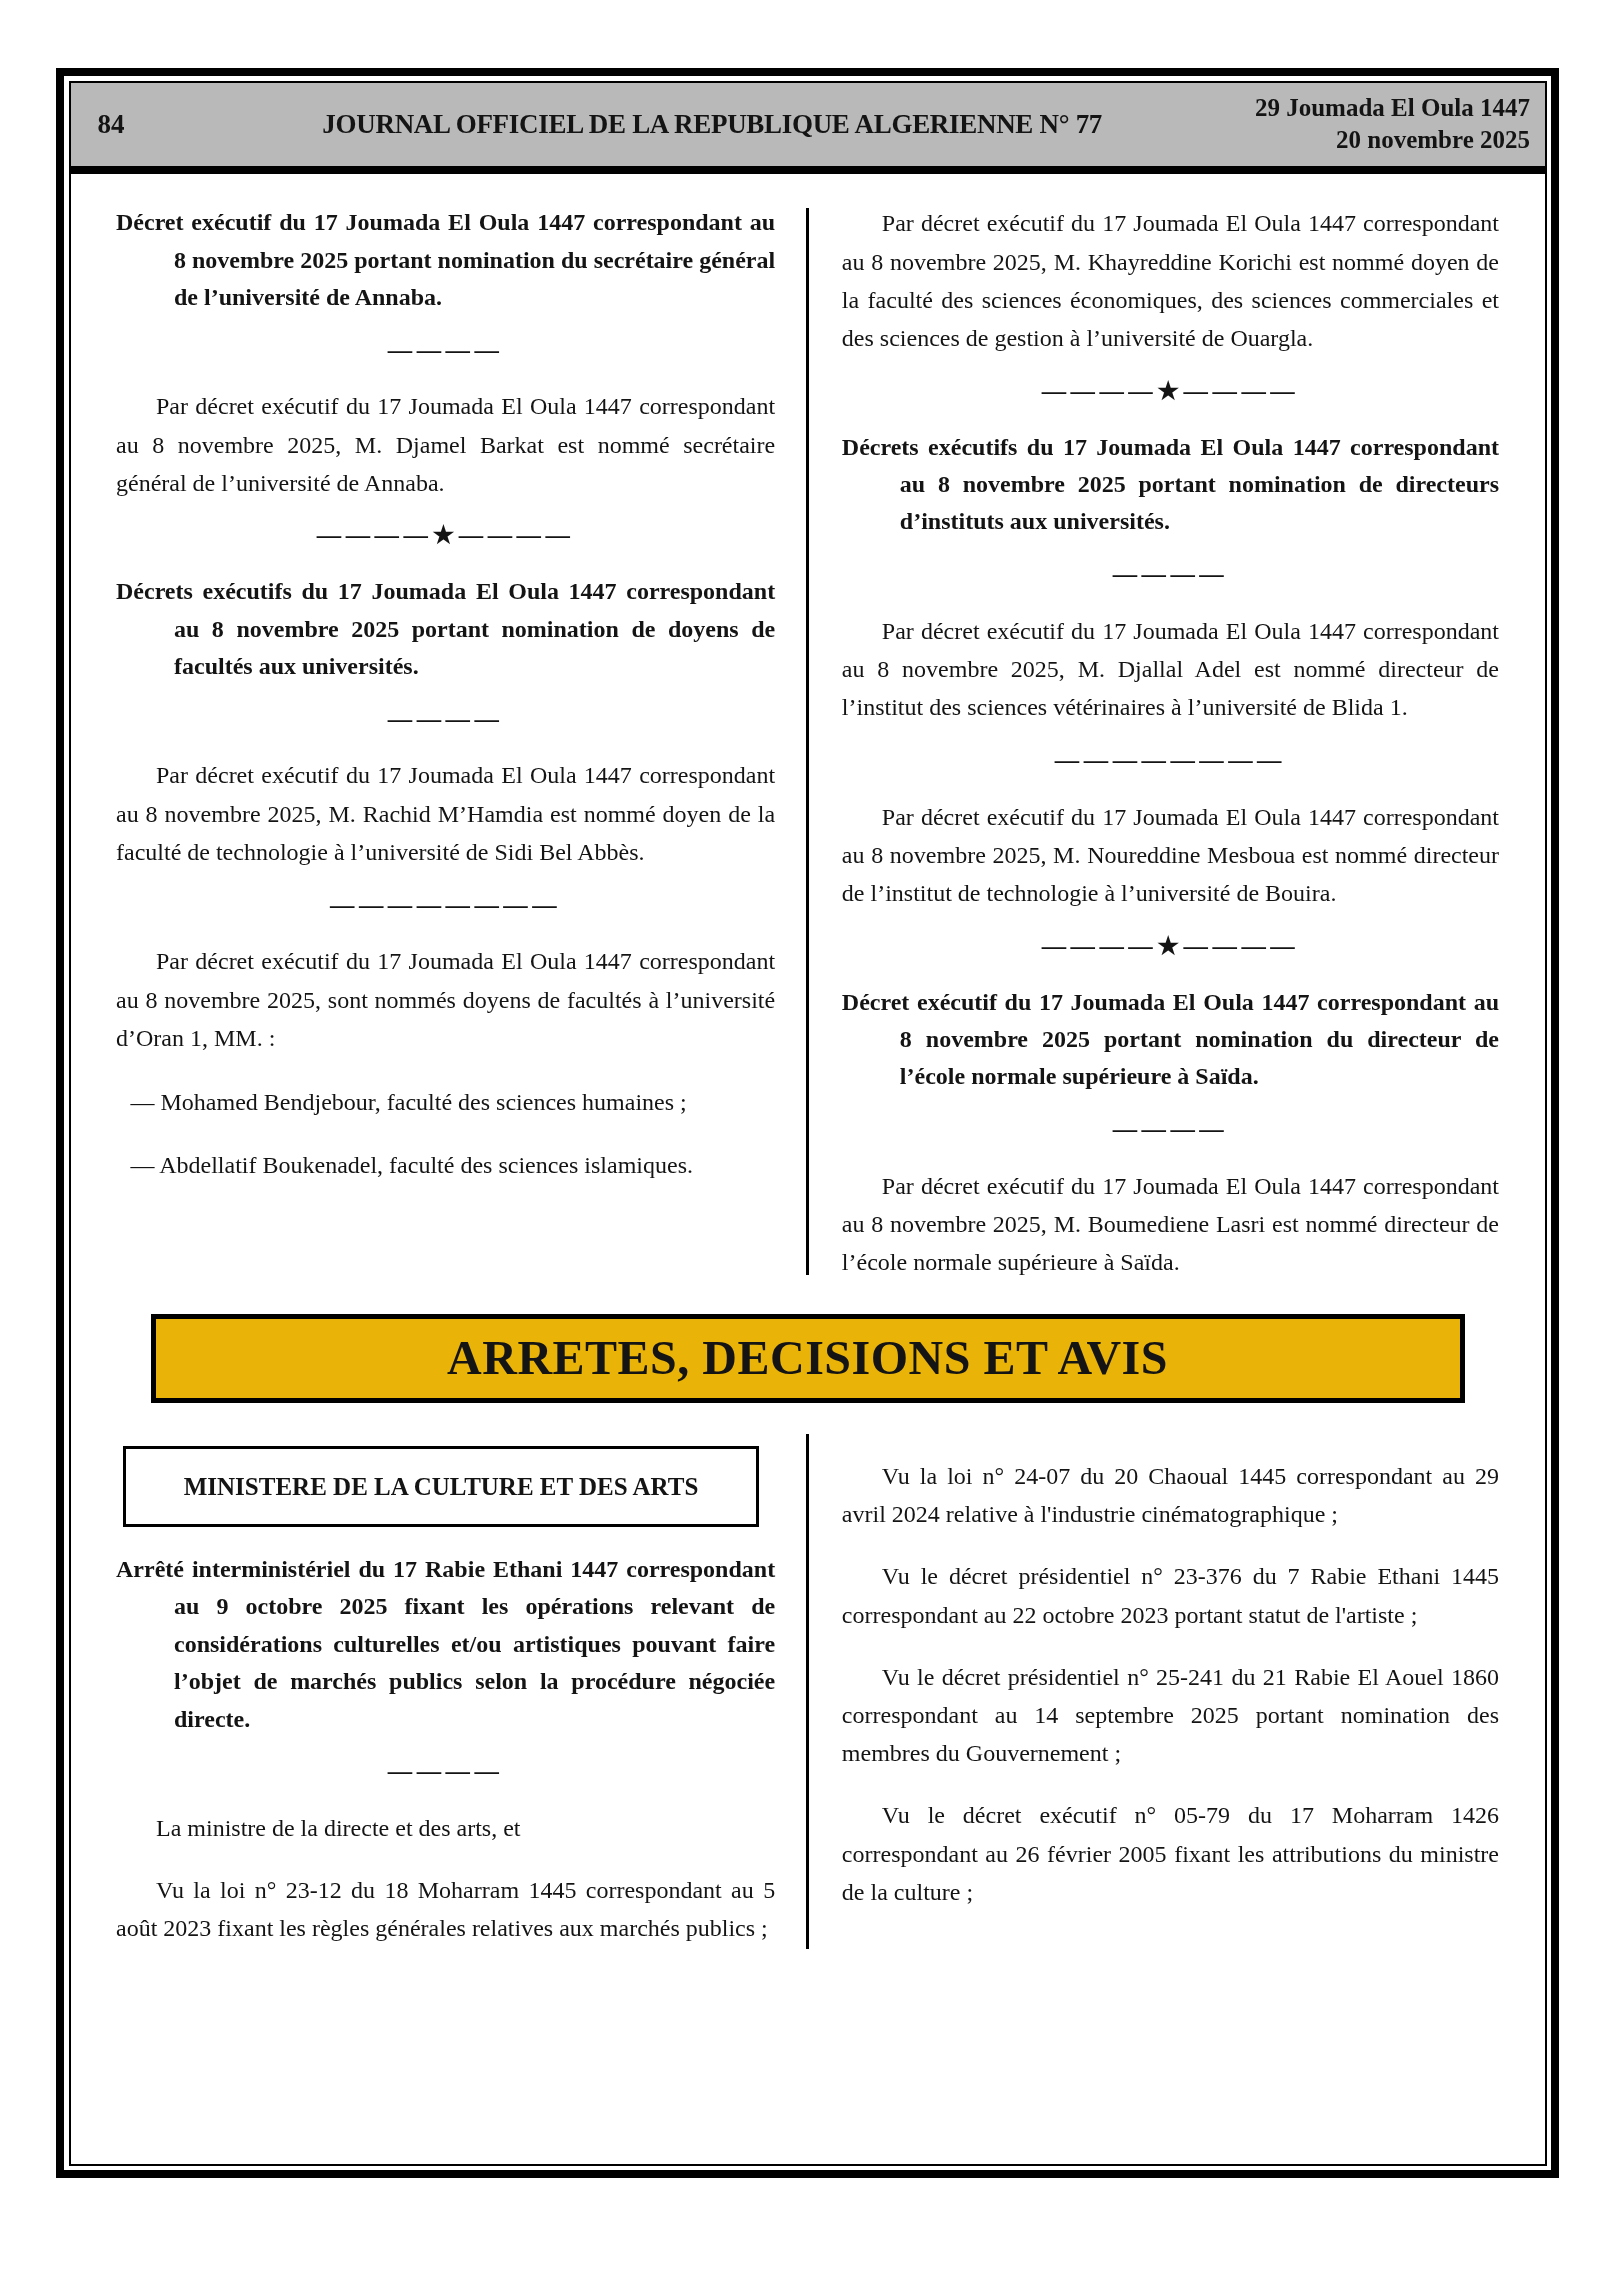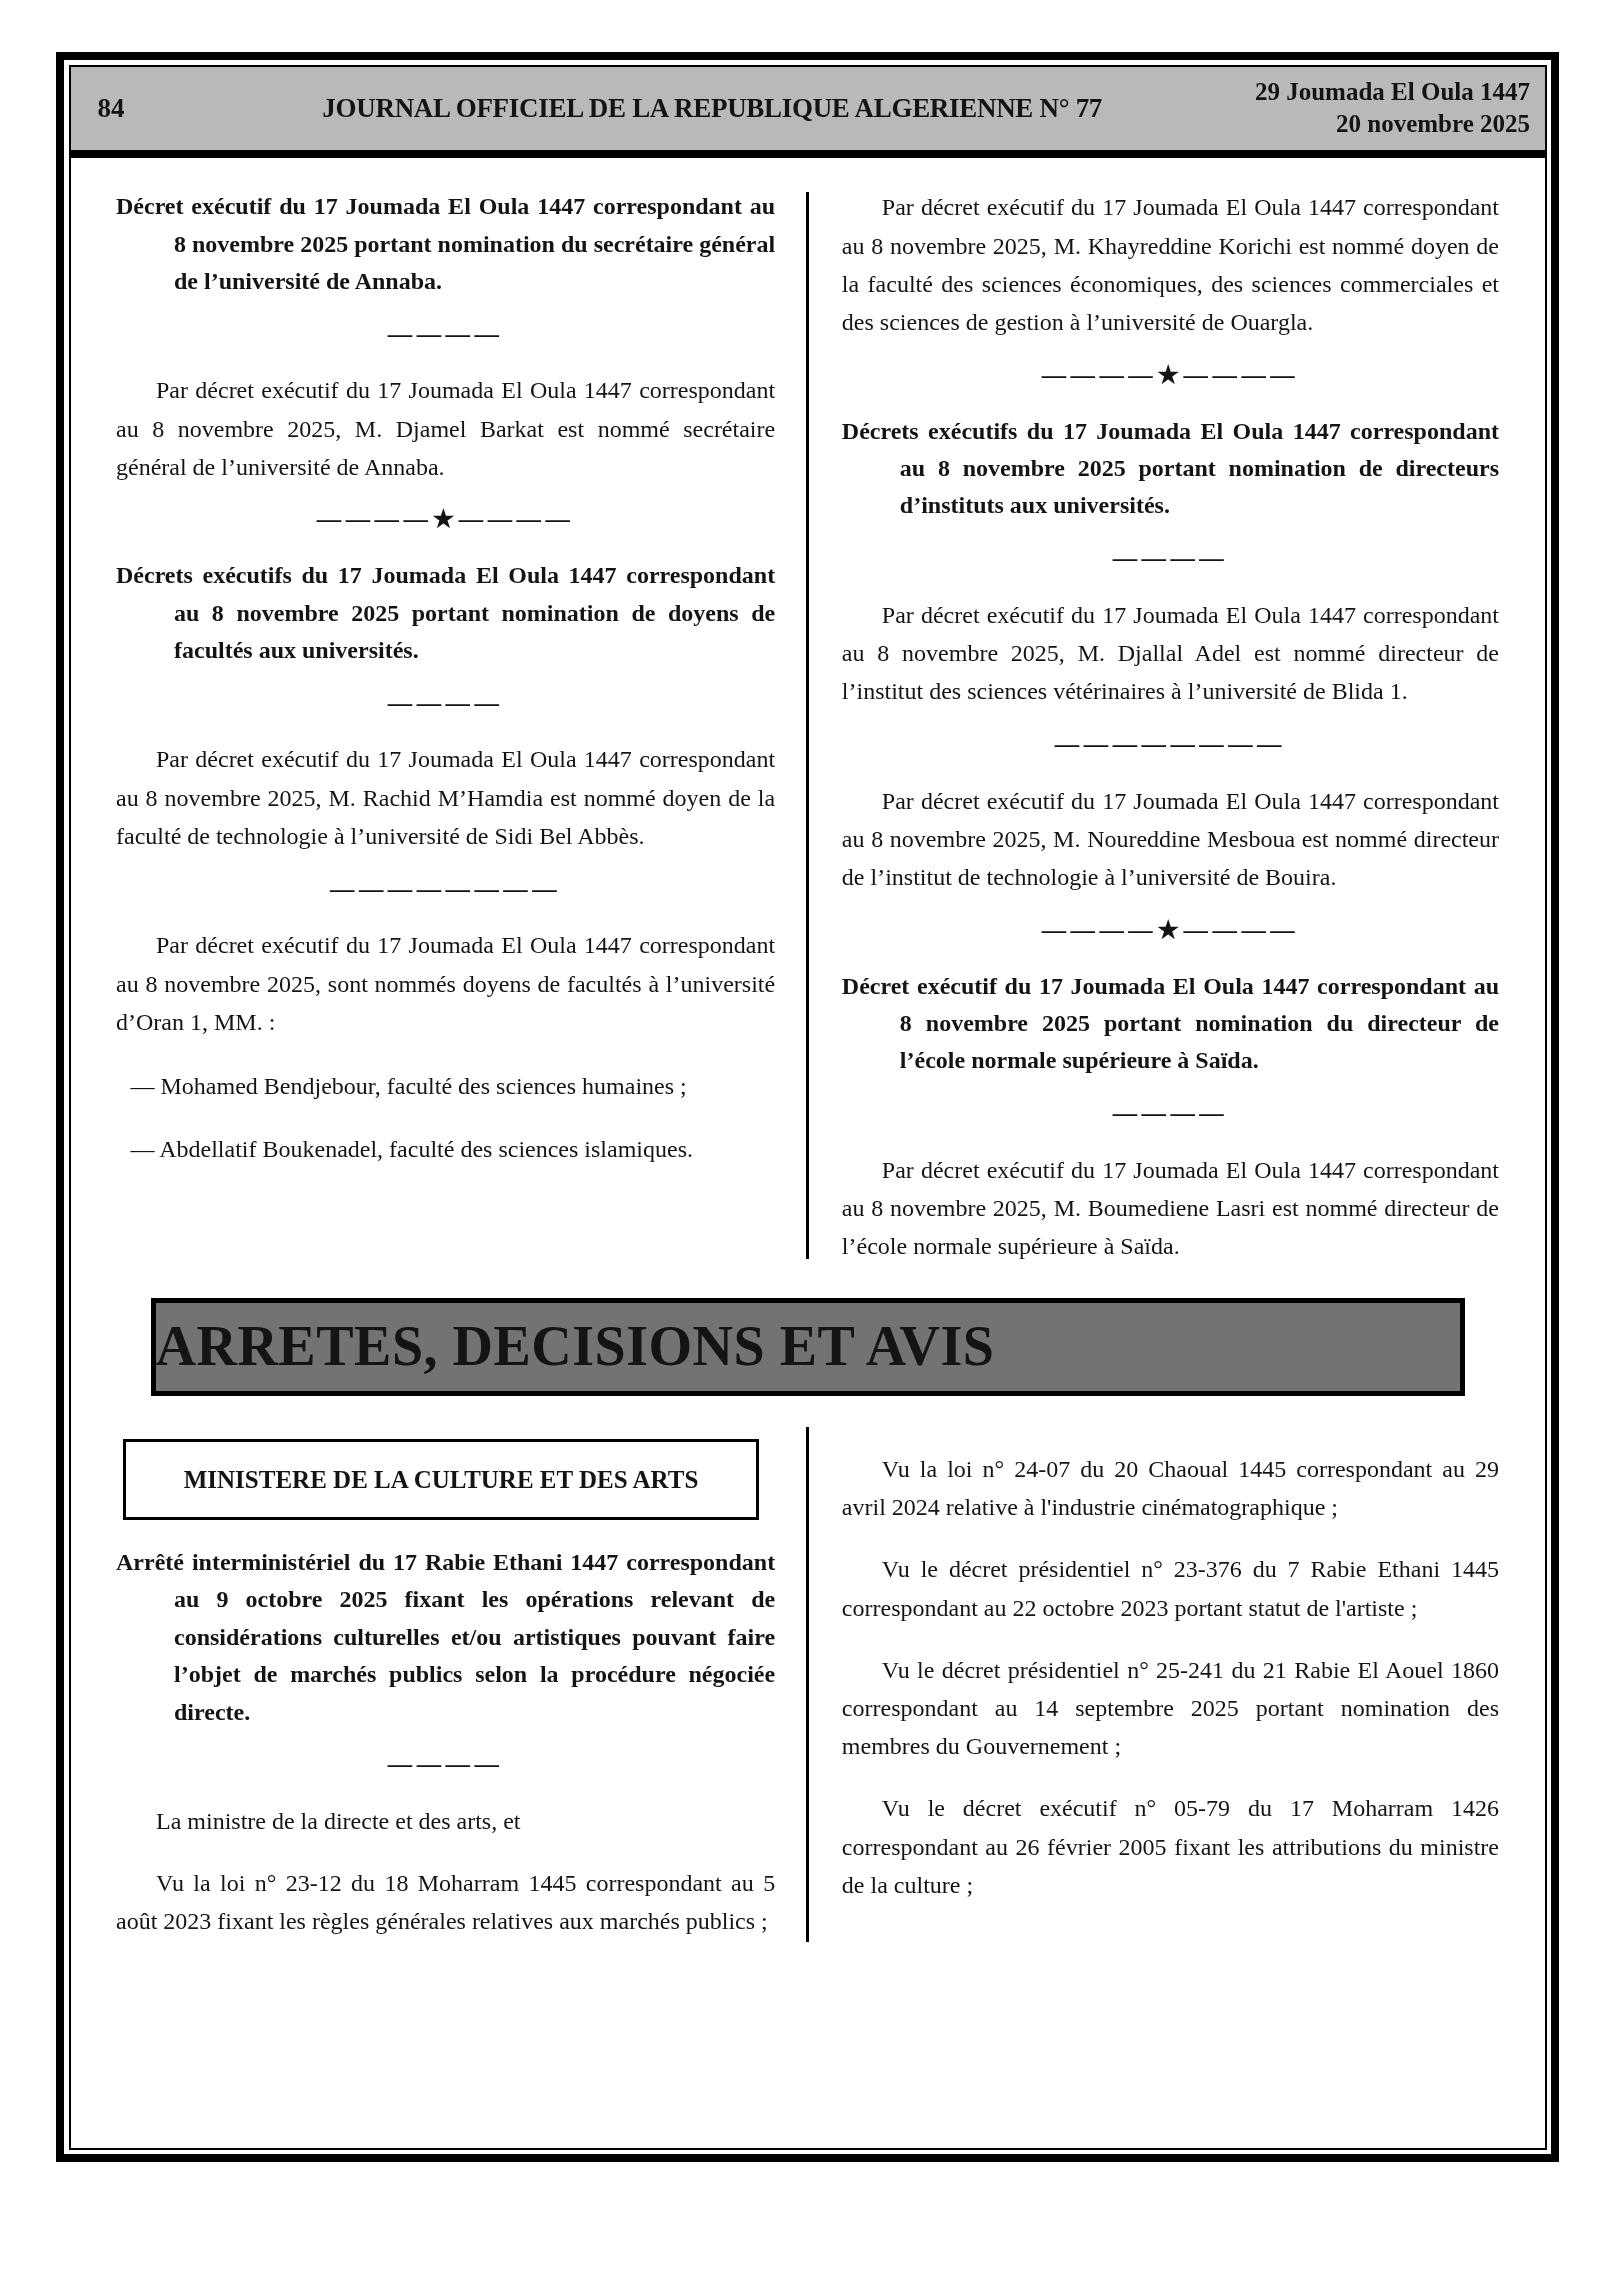--- a/index.html
+++ b/index.html
@@ -1,21 +1,21 @@
 <!DOCTYPE html>
 <html lang="fr" style="font-size:14.5px"><head>
 <meta charset="utf-8">
 <style>
   html,body{margin:0;padding:0;}
   body{
     width:1615px;height:2285px;position:relative;background:#ffffff;
     font-family:"Liberation Serif","DejaVu Serif",serif;color:#141414;
   }
   .sheet{
-    position:absolute;left:56px;top:52px;width:1503px;height:2110px;
+    position:absolute;left:56px;top:68px;width:1503px;height:2110px;
     box-sizing:border-box;border:8.1px solid #000;padding:4.5px;background:#fff;
   }
   .sheet-inner{
     box-sizing:border-box;border:2.7px solid #000;width:100%;height:100%;
     display:flex;flex-direction:column;overflow:hidden;background:#fff;
   }
   
   .band{
     height:83px;flex:0 0 auto;background:#b9b9b9;border-bottom:8.1px solid #000;
     display:flex;align-items:center;font-weight:bold;
@@ -40,22 +40,22 @@
     text-indent:40px;margin:23.5px 0 0 0;
   }
   .para.loose{text-align:left;}
   .listitem{font-size:24px;line-height:1.5;margin:27px 0 0 14.5px;}
   .sep{
     text-align:center;font-weight:bold;font-size:24.4px;letter-spacing:4.5px;
     margin:18px 0 18px 0;line-height:1.2;
   }
   
   .banner{
-    flex:0 0 auto;margin:27px 58px 23.5px 58px;border:5.4px solid #000;background:#737373;
-    text-align:left;font-weight:bold;font-size:56px;letter-spacing:0.5px;
+    flex:0 0 auto;margin:27px 58px 23.5px 58px;border:5.4px solid #000;background:#eab308;
+    text-align:center;font-weight:bold;font-size:48px;letter-spacing:0.5px;
     padding:11px 0 12.7px 0;
   }
   
   .ministry-box{
     border:3.6px solid #000;margin:12.7px 16.3px 5.4px 7.2px;padding:23.5px 11px;
     text-align:center;font-weight:bold;font-size:25px;
   }
 </style>
 </head>
 <body>

